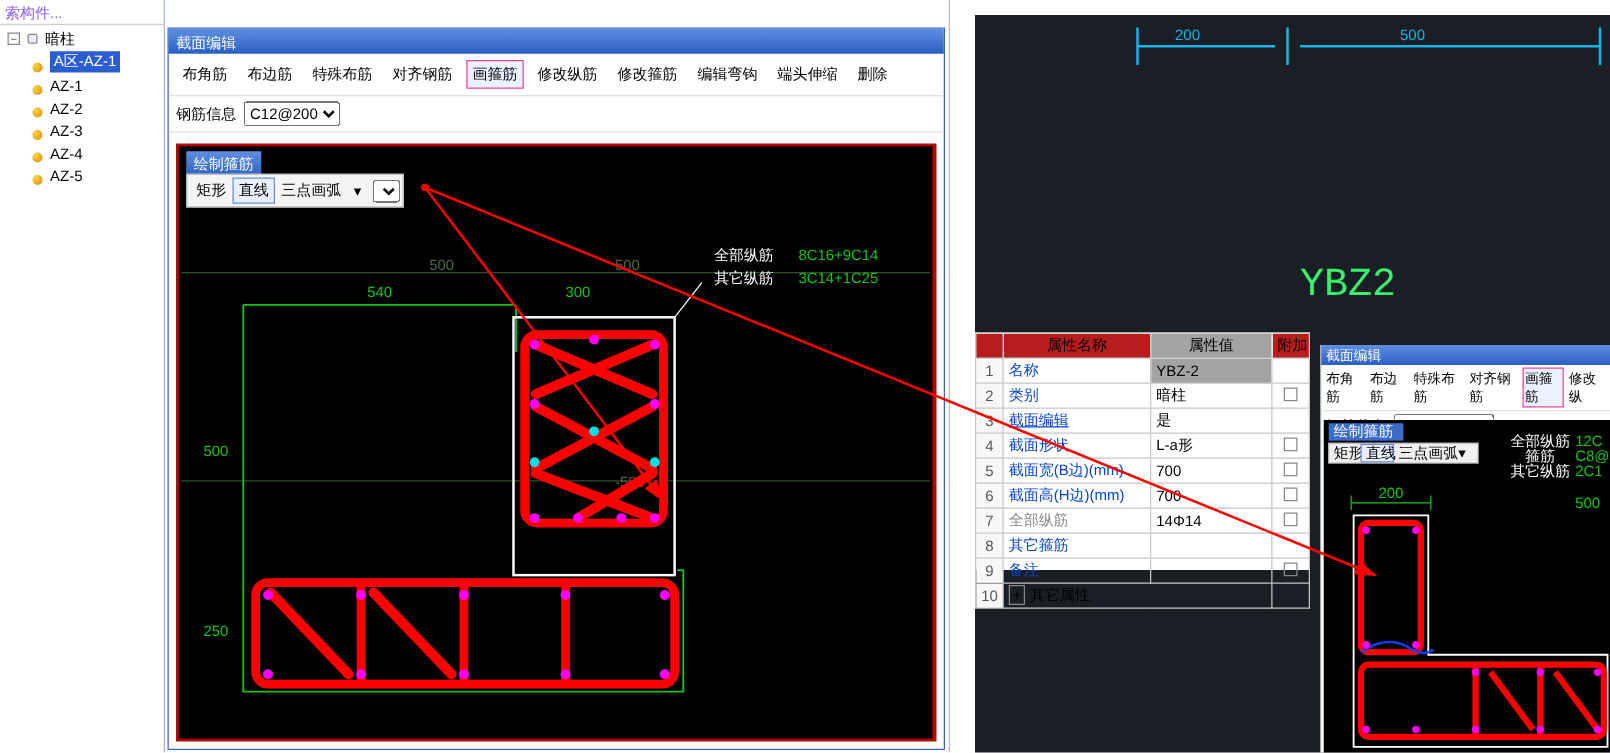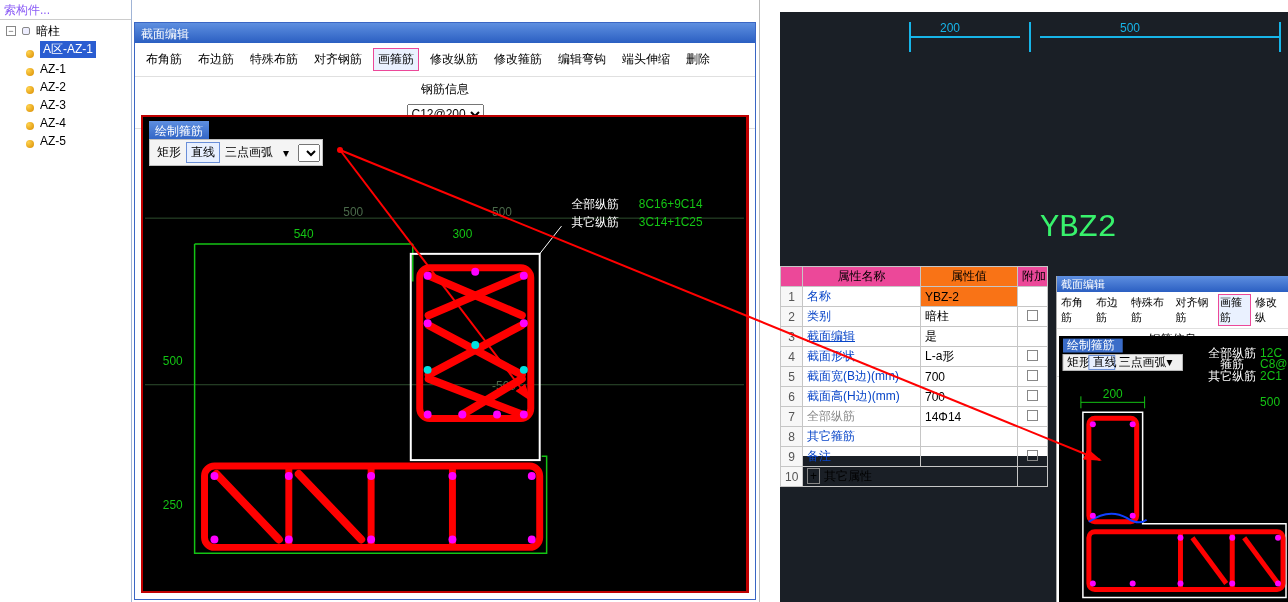--- a/index.html
+++ b/index.html
@@ -19,21 +19,21 @@
 .sel { background: #2a5dd1; color: #fff; padding: 0 3px; }
 
 
 .editor { position: absolute; left: 132px; top: 0; width: 628px; height: 602px; background: #fff; border-right: 1px solid #bbb; }
 .prop-title { height: 18px; padding: 2px 50px; background: linear-gradient(#f8f8f8,#ececec); border-bottom: 1px solid #ddd; color: #222; }
 .editor .inner { position: absolute; left: 2px; top: 22px; width: 622px; height: 578px; border: 1px solid #3a66c4; background: #fff; }
 .section-hd { background: linear-gradient(#5e8fe0,#2b5fc2); color: #fff; padding: 3px 6px; height: 20px; }
 .toolbar { padding: 5px 6px; display: flex; gap: 6px; align-items: center; border-bottom: 1px solid #e0e0e0; }
 .tbtn { padding: 2px 4px; border: 1px solid transparent; cursor: pointer; }
 .tbtn.sel-btn { border: 1px solid #ec4899; background: #eaf1ff; }
-.subrow { display: flex; align-items: center; gap: 6px; padding: 4px 6px; border-bottom: 1px solid #e0e0e0; flex-direction: column; }
+.subrow { display: flex; align-items: center; gap: 6px; padding: 4px 6px; border-bottom: 1px solid #e0e0e0; }
 select { height: 20px; font-size: 12px; }
 
 
 .canvas { position: absolute; left: 6px; top: 92px; right: 6px; bottom: 6px; background: #000; border: 2px solid #c00000; border-right-width: 3px; }
 .stirrup-box { position: absolute; left: 6px; top: 4px; background: linear-gradient(#5e8fe0,#2b5fc2); color:#fff; padding: 2px 6px; }
 .shape-row { position: absolute; left: 6px; top: 22px; display: flex; align-items: center; background: #f4f4f4; border:1px solid #bfbfbf; padding: 2px; }
 .shape-row .sbtn { padding: 1px 4px; border:1px solid transparent; }
 .shape-row .sbtn.on { border:1px solid #6a8fd8; background:#e8f0ff; }
 .shape-row select { height:18px; margin-left:4px; }
 
@@ -42,24 +42,24 @@
 
 
 .right-zone { position: absolute; left: 780px; top: 12px; width: 508px; height: 602px; background: #1a1f26; }
 .right-zone svg.dims { position: absolute; left:0; top:0; width:508px; height:40px; }
 .ybz { position:absolute; left:260px; top:200px; color:#38f26c; font: 400 32px/1 "Courier New", monospace; }
 
 
 .prop-grid { position: absolute; left: 0; top: 254px; width: 268px; height: 190px; background: #fff; font-size: 11px; }
 .prop-grid table { width: 100%; border-collapse: collapse; table-layout: fixed; }
 .prop-grid th, .prop-grid td { border: 1px solid #c6c6c6; padding: 1px 4px; height: 16px; overflow: hidden; white-space: nowrap; }
-.prop-grid th { background: #ec4899; font-weight: normal; text-align: center; }
+.prop-grid th { background: #b91c1c; font-weight: normal; text-align: center; }
 .prop-grid .rownum { width: 20px; text-align: center; color:#555; background:#f7f7f7; }
 .prop-grid .pname { color:#0845c8; }
-.prop-grid .psel { background:#f97316; }
+.prop-grid .psel { background:#a3a3a3; }
 .prop-grid .chk { text-align:center; }
 .prop-grid .chk span { display:inline-block; width:11px; height:11px; border:1px solid #888; }
 
 
 .mini-editor { position:absolute; left:276px; top:264px; width:232px; height:338px; background:#fff; border-left:1px solid #aaa; }
 .mini-editor .section-hd { height:16px; font-size:11px; padding:1px 4px; }
 .mini-editor .toolbar { padding:2px 2px; gap:2px; }
 .mini-editor .tbtn { font-size:11px; padding:0 1px; }
 .mini-canvas { position:absolute; left:2px; top:60px; right:0; bottom:0; background:#000; }
 .mini-canvas svg { position:absolute; inset:0; width:100%; height:100%; }

